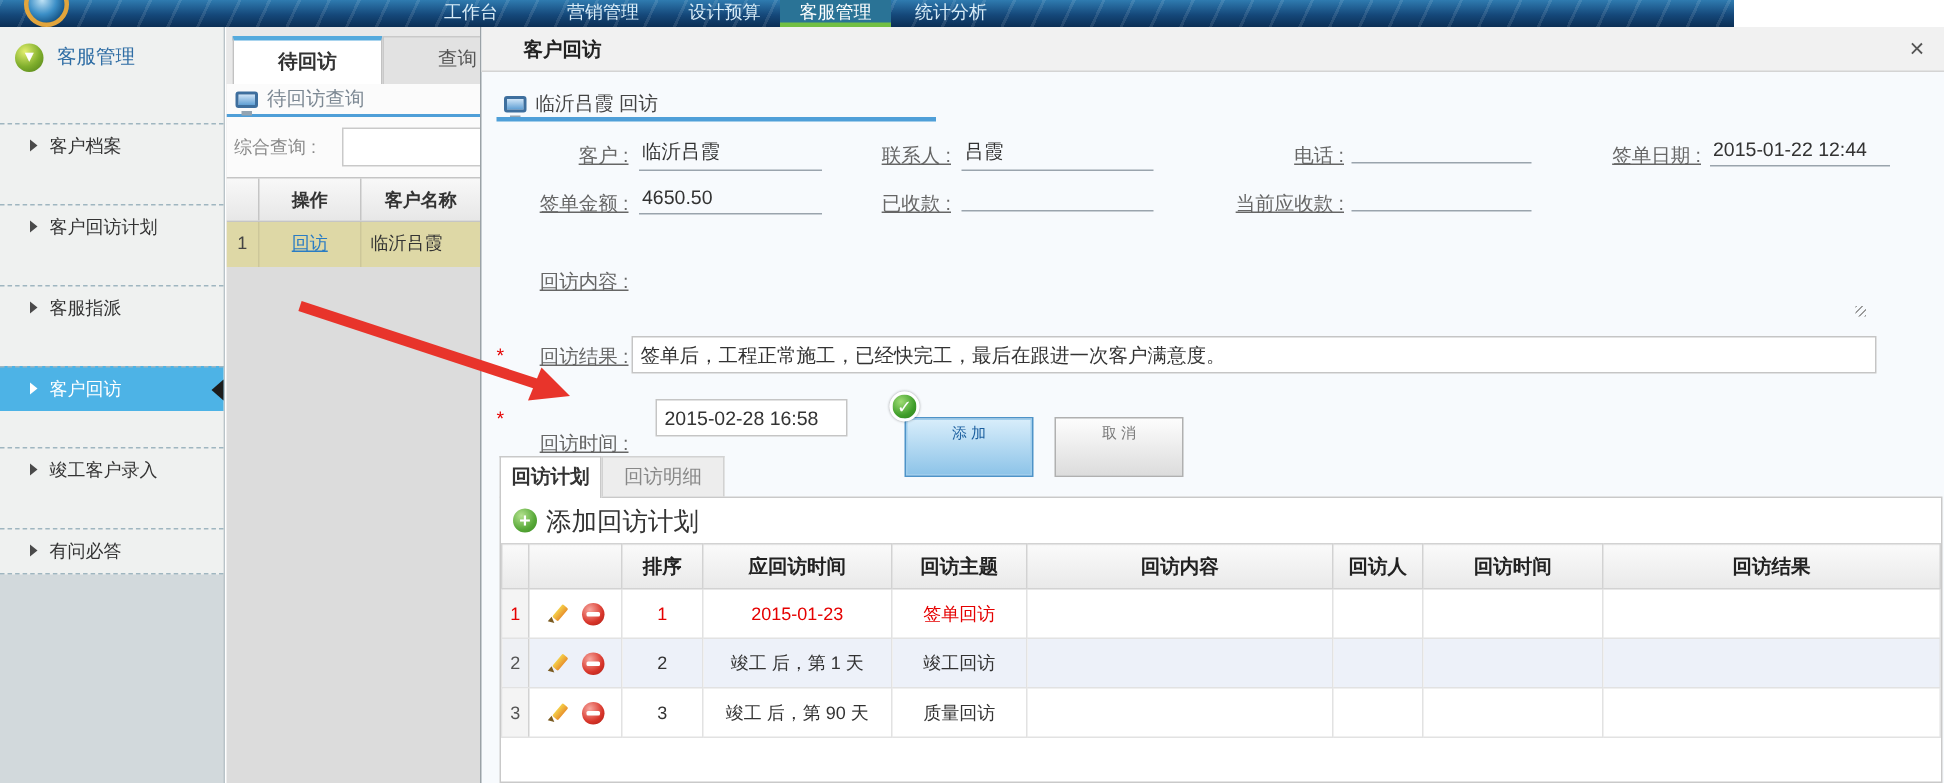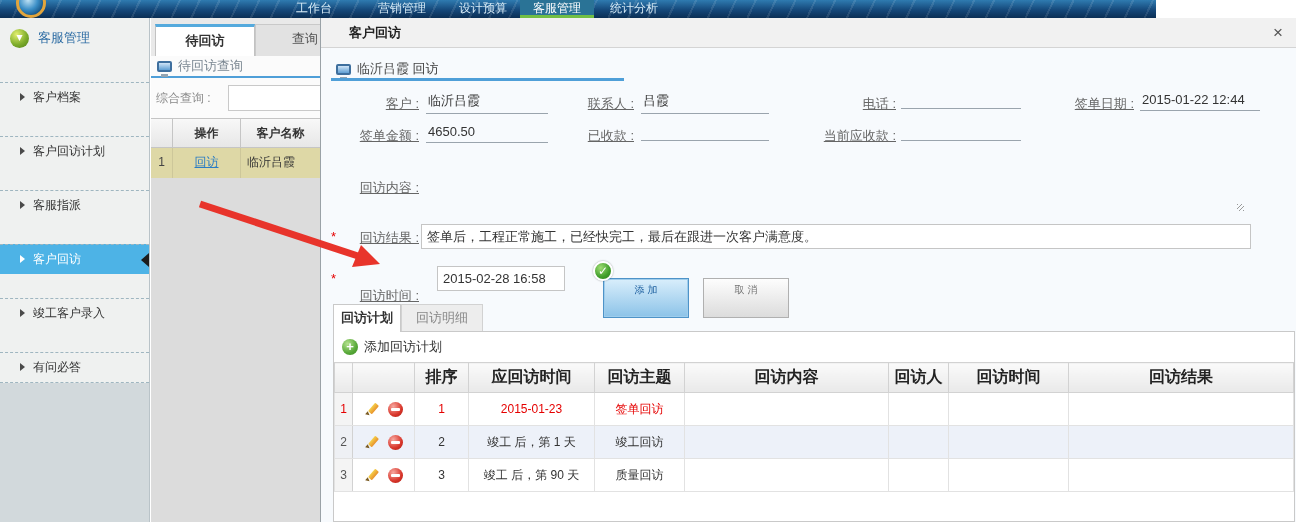--- a/index.html
+++ b/index.html
@@ -109,25 +109,25 @@
     font-weight:bold; color:#333; z-index:2; }
   .plan-tab.p2 { left:80px; width:82px; background:#ededed; border:1px solid #d2d2d2; border-bottom:none; color:#888; }
 
   .content-box { position:absolute; left:12px; top:313px; width:962px; height:191px; background:#fff;
     border:1px solid #c9c9c9; overflow:hidden; }
   .toolbar { height:30px; display:flex; align-items:center; padding-left:8px; }
   .add-icon { display:inline-block; width:16px; height:16px; border-radius:50%; position:relative; margin-right:6px;
     background:radial-gradient(circle at 35% 30%, #b4e28e, #57a838 60%, #3c8a22); }
   .add-icon::after { content:"+"; position:absolute; inset:0; color:#fff; font-weight:bold;
     font-size:13px; line-height:15px; text-align:center; }
-  .toolbar-label { font-size:13px; color:#333; cursor:pointer; }
+  .toolbar-label { font-size:17px; color:#333; cursor:pointer; }
 
   table.plan { border-collapse:collapse; width:100%; table-layout:fixed; }
   table.plan th { background:linear-gradient(#fafafa,#e9e9e9); border:1px solid #d2d2d2;
-    height:30px; font-size:16px; color:#222; font-weight:bold; }
+    height:30px; font-size:13px; color:#222; font-weight:bold; }
   table.plan td { border:1px solid #e2e2e2; height:33px; font-size:12px; text-align:center; color:#333;
     overflow:hidden; white-space:nowrap; }
   table.plan td.rownum { background:#f4f4f4; border-right:1px solid #d2d2d2; color:#555; }
   table.plan tr.alt td { background:#edf1f9; }
   table.plan tr.alt td.rownum { background:#eef0f4; }
   table.plan tr.hl td { color:#e50000; }
   .pencil-icon { display:inline-block; width:15px; height:15px; position:relative; margin:0 4px; vertical-align:middle; cursor:pointer; }
   .pencil-icon::before { content:""; position:absolute; left:6px; top:1px; width:5px; height:11px;
     background:linear-gradient(90deg,#f5d04a,#e8912c); border-radius:1px; transform:rotate(40deg); }
   .pencil-icon::after { content:""; position:absolute; left:1px; top:10px; width:0; height:0;

